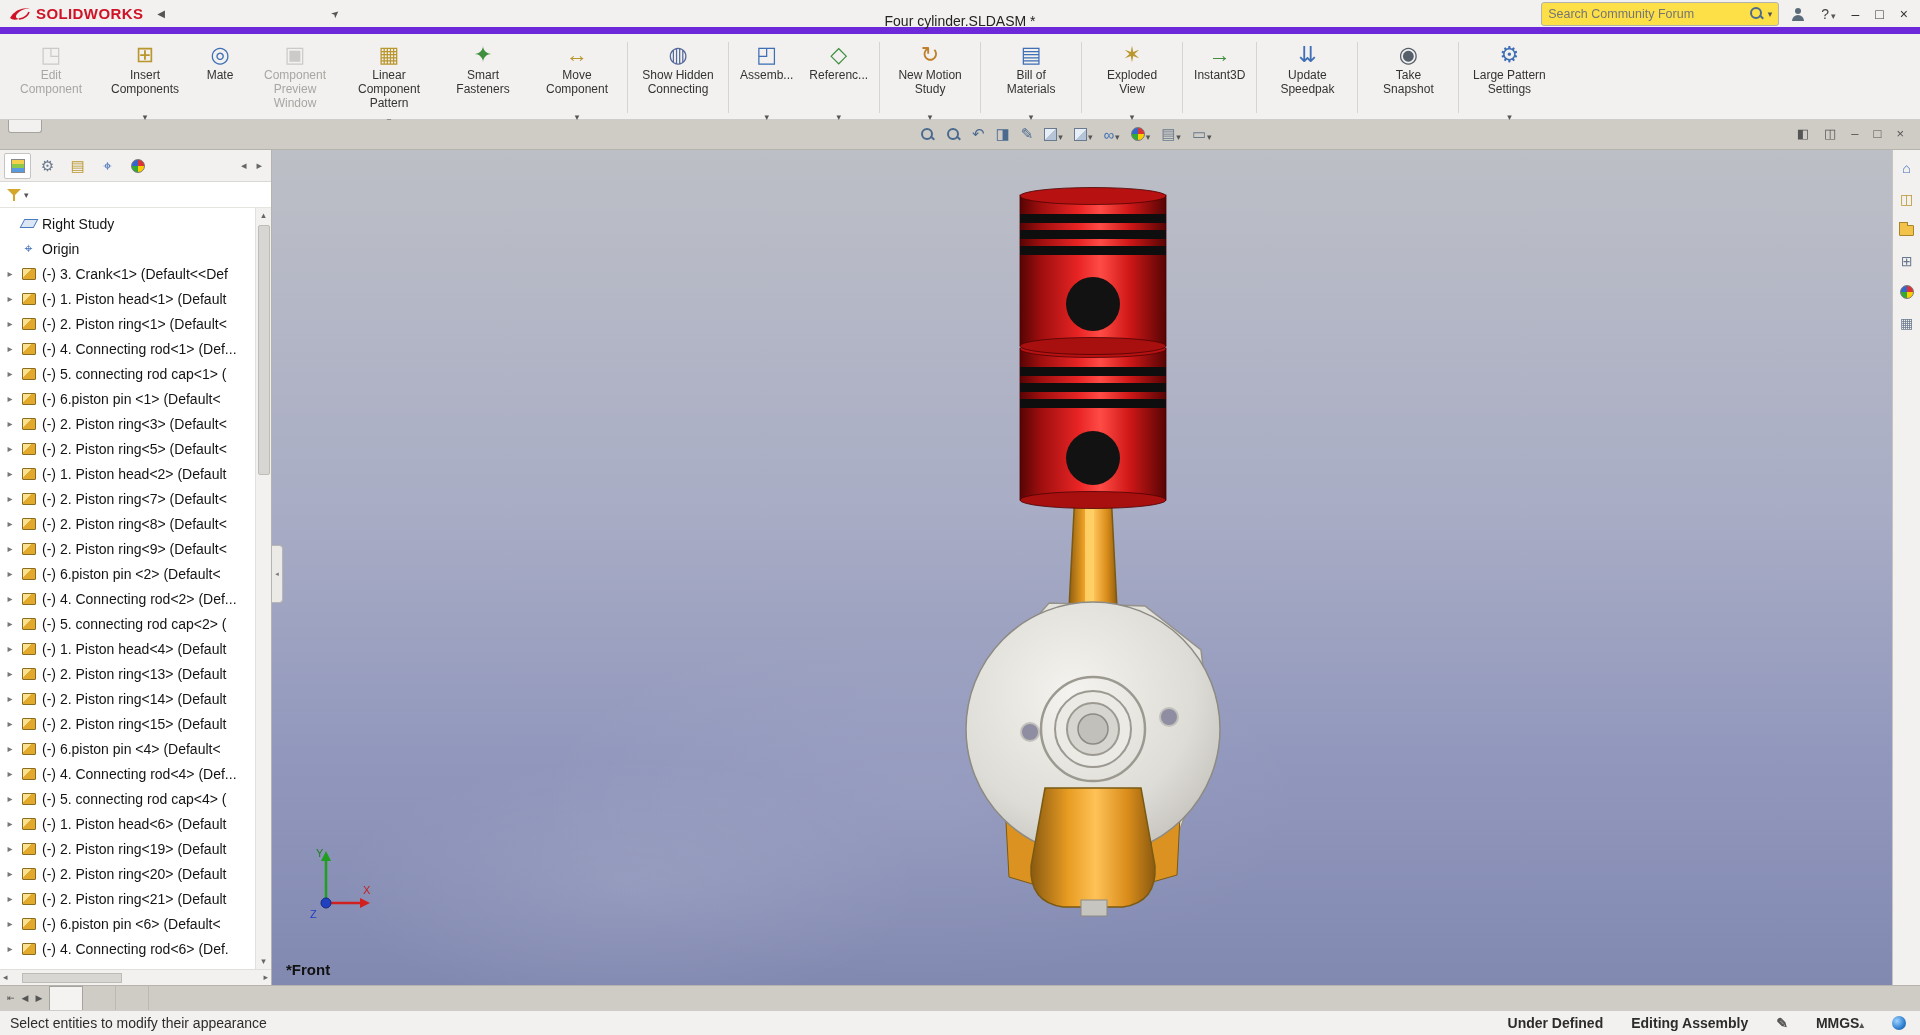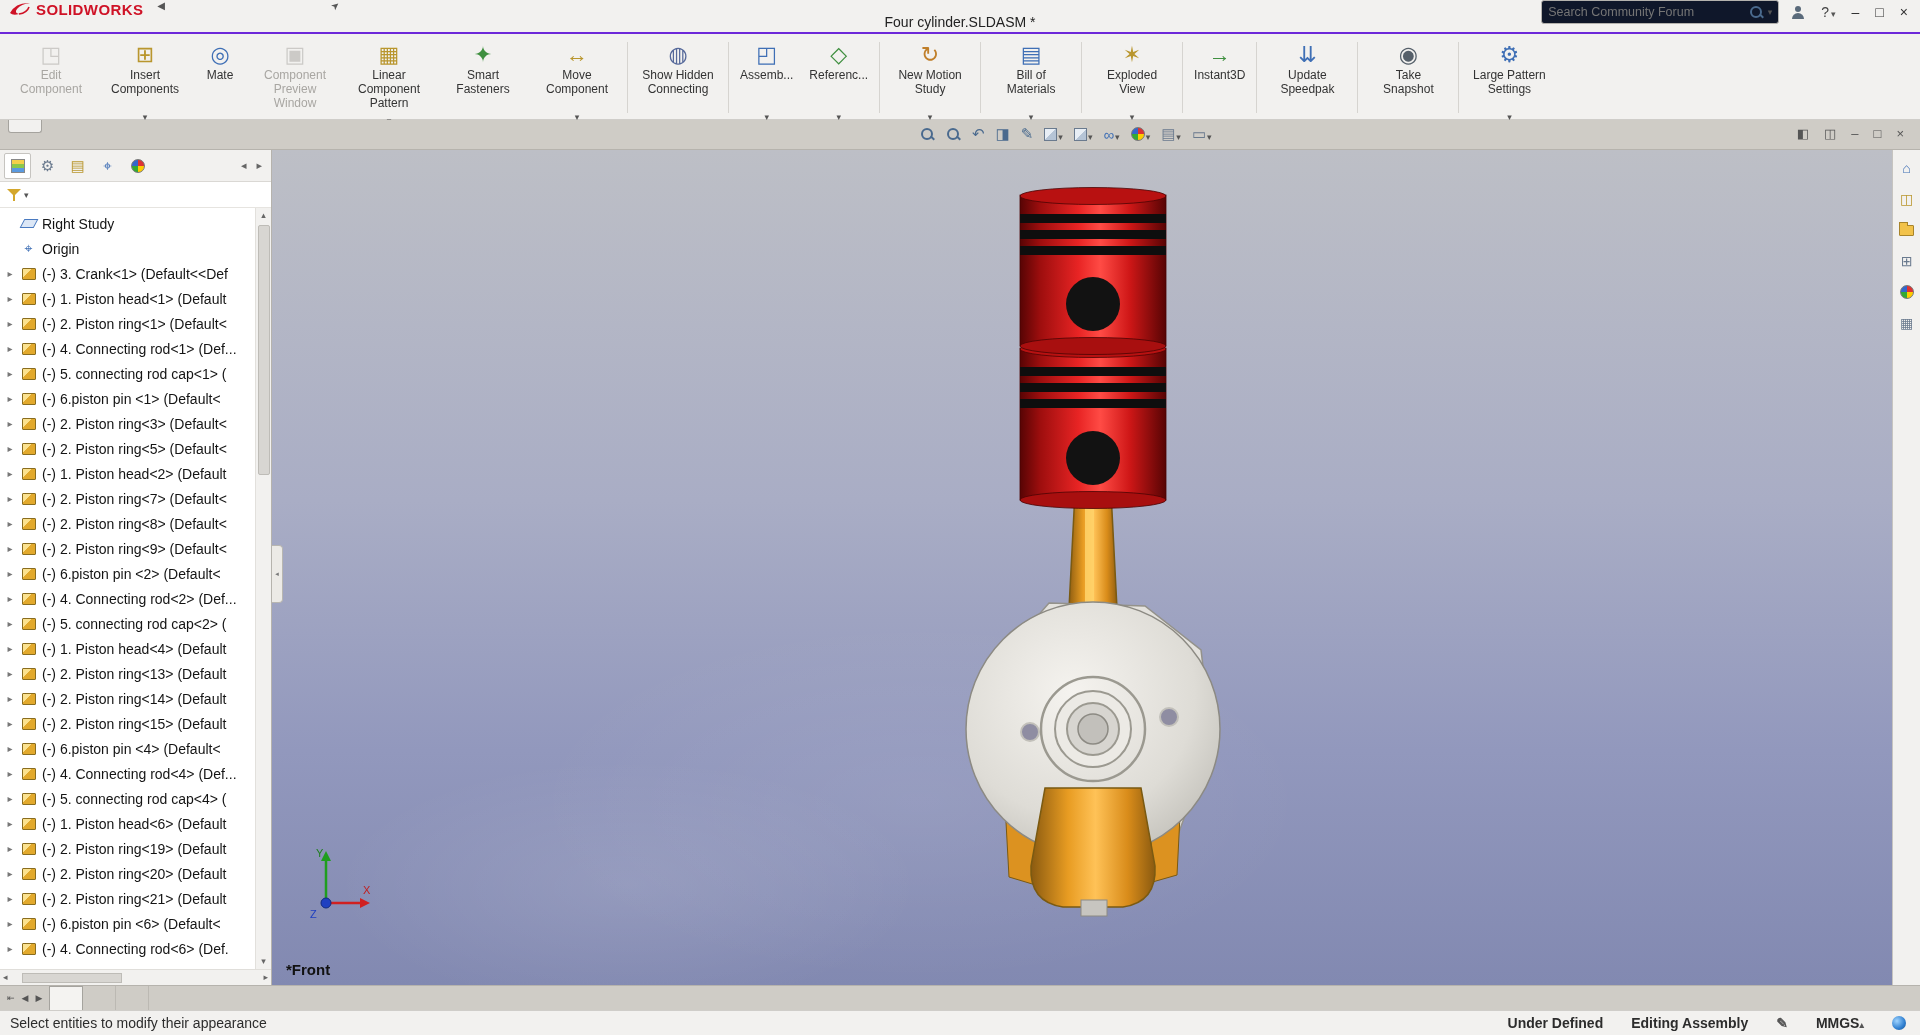--- a/index.html
+++ b/index.html
@@ -1,28 +1,28 @@
 <!DOCTYPE html>
 <html><head>
 <meta charset="utf-8">
 <style>
   *{margin:0;padding:0;box-sizing:border-box;font-family:"Liberation Sans",sans-serif;}
   html,body{width:1920px;height:1035px;overflow:hidden;background:#f0efed;}
 
   
-  .titlebar{height:34px;background:#f2f1ef;border-bottom:2px solid #6d28d9;display:flex;align-items:flex-start;padding:0 8px;position:relative;}
+  .titlebar{height:34px;background:#f2f1ef;border-bottom:7px solid #6d28d9;display:flex;align-items:center;padding:0 8px;position:relative;}
   .logo{display:flex;align-items:center;gap:4px;margin-right:8px;}
   .logo-text{color:#cf1226;font-weight:bold;font-size:15px;letter-spacing:.4px;}
   .tiny-ic{font-size:10px;color:#555;padding:0 6px;}
   .pin{transform:rotate(-40deg);display:inline-block;}
   .menus{display:flex;}
   .menu-item{padding:6px 11px;font-size:14px;color:#1d1d1d;cursor:default;}
   .tb-title{position:absolute;left:50%;transform:translateX(-50%);font-size:14px;color:#222;margin-top:14px;}
   .tb-right{margin-left:auto;display:flex;align-items:center;gap:12px;}
-  .searchbox{display:flex;align-items:center;border:1px solid #b4b2ae;background:#0f172a;border-radius:3px;height:24px;width:238px;padding:0 6px;gap:4px;}
+  .searchbox{display:flex;align-items:center;border:1px solid #b4b2ae;background:#fde047;border-radius:3px;height:24px;width:238px;padding:0 6px;gap:4px;}
   .searchbox input{border:none;outline:none;flex:1;font-size:12.5px;color:#666;background:transparent;}
   .dd8{font-size:0;}
   .dd8::after{content:"▾";font-size:9px;color:#555;}
   .tb-controls{display:flex;align-items:center;gap:16px;padding-right:4px;}
   .tb-ctl{display:flex;align-items:center;gap:2px;font-size:14px;}
   .tb-ctl [data-dd-mark]{display:none;}
   .tb-ctl.has-dd [data-dd-mark]{display:inline;}
   [data-dd-mark]::after{content:"▾";font-size:9px;color:#555;}
 
   

